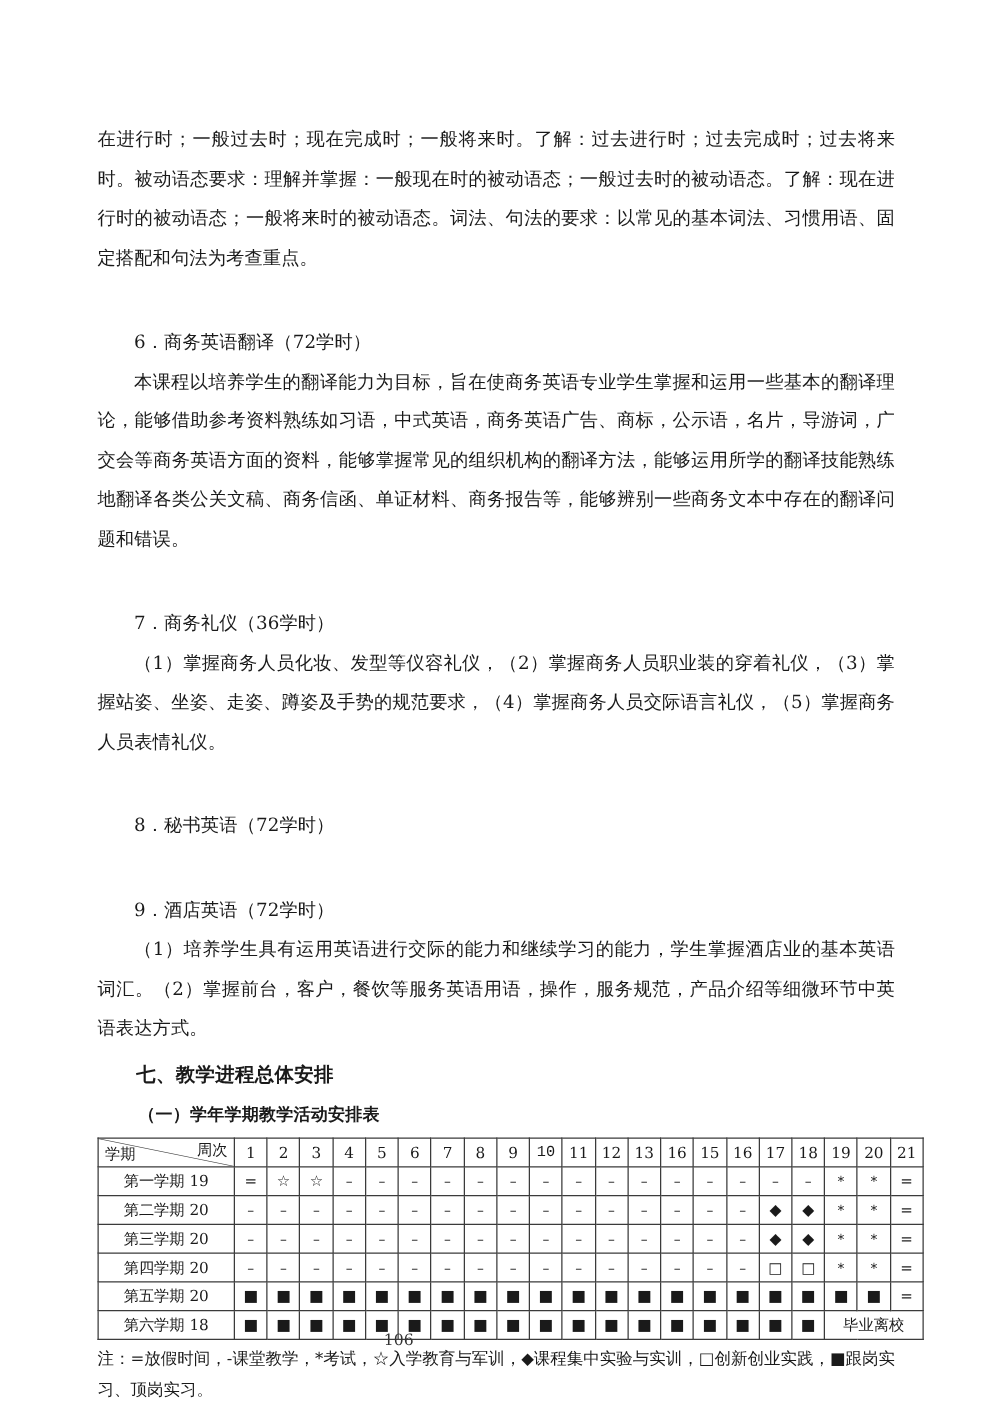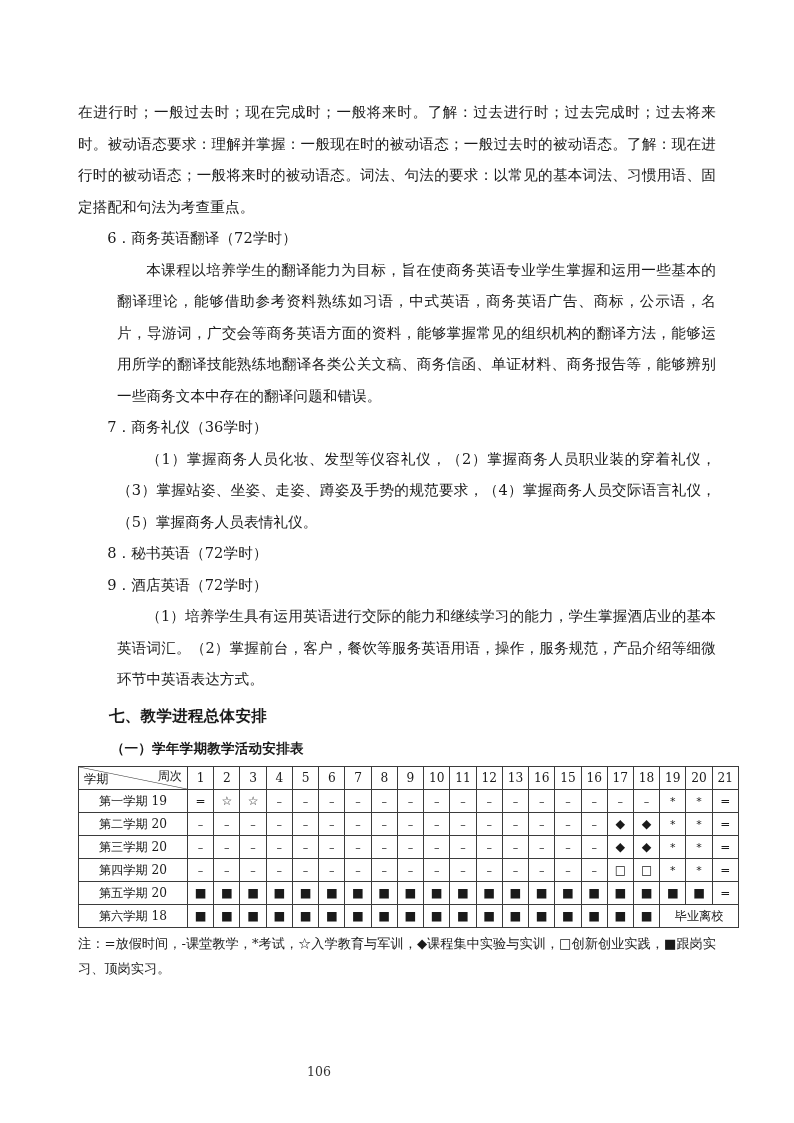--- a/index.html
+++ b/index.html
@@ -31,24 +31,24 @@
   .para {
     font-size: 14.6px;
     line-height: 31.5px;
     text-align: justify;
     text-justify: inter-ideograph;
     margin: 0;
     letter-spacing: 0.1px;
   }
   .para.indent {
     text-indent: 2em;
-    margin-left: 39px;
   }
   .para.heading-num {
     text-indent: 2em;
+    margin-top: 36px;
   }
 
   
   .section-title {
     font-family: "DejaVu Sans", "Liberation Sans", sans-serif;
     font-size: 15.5px;
     font-weight: bold;
     line-height: 31.5px;
     margin: 6px 0 0 0;
     text-indent: 2em;
@@ -195,21 +195,21 @@
             </td>
           <th class="wk" style="width: 25.2381px;">1</th>
               <th class="wk" style="width: 25.2381px;">2</th>
               <th class="wk" style="width: 25.2381px;">3</th>
               <th class="wk" style="width: 25.2381px;">4</th>
               <th class="wk" style="width: 25.2381px;">5</th>
               <th class="wk" style="width: 25.2381px;">6</th>
               <th class="wk" style="width: 25.2381px;">7</th>
               <th class="wk" style="width: 25.2381px;">8</th>
               <th class="wk" style="width: 25.2381px;">9</th>
-              <th class="wk" style="width: 25.2381px;">10</th>
+              <th class="wk" style="width: 25.2381px; font-family: Liberation Mono, monospace;">10</th>
               <th class="wk" style="width: 25.2381px;">11</th>
               <th class="wk" style="width: 25.2381px;">12</th>
               <th class="wk" style="width: 25.2381px;">13</th>
               <th class="wk" style="width: 25.2381px;">16</th>
               <th class="wk" style="width: 25.2381px;">15</th>
               <th class="wk" style="width: 25.2381px;">16</th>
               <th class="wk" style="width: 25.2381px;">17</th>
               <th class="wk" style="width: 25.2381px;">18</th>
               <th class="wk" style="width: 25.2381px;">19</th>
               <th class="wk" style="width: 25.2381px;">20</th>

